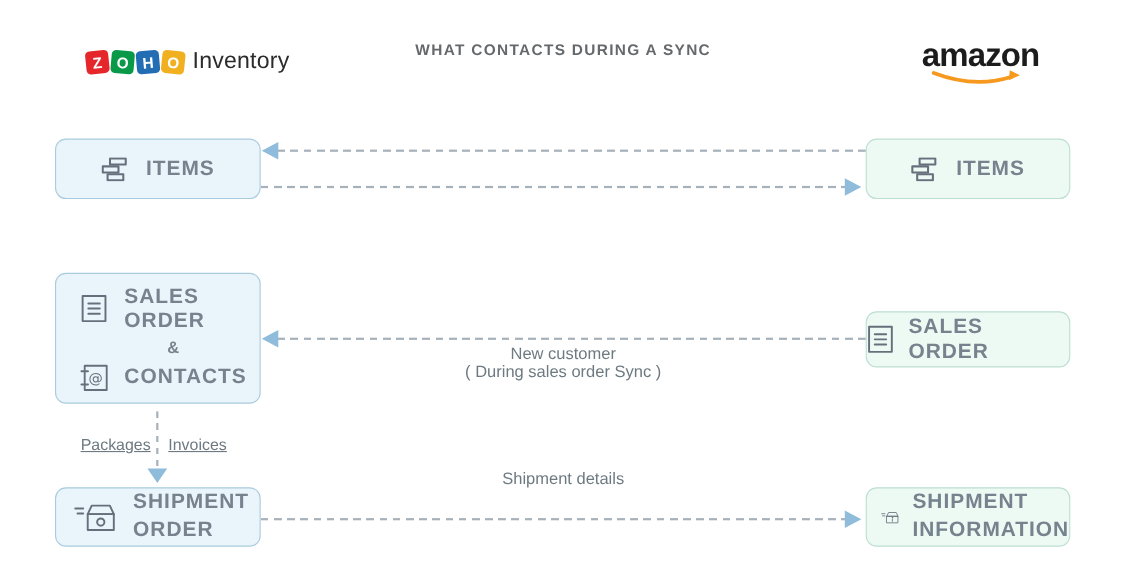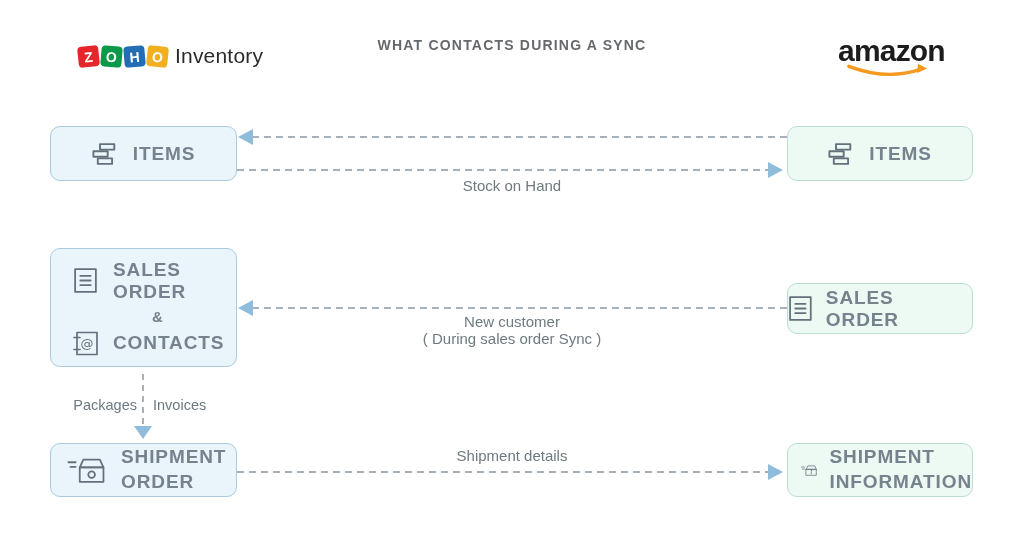--- a/index.html
+++ b/index.html
@@ -67,22 +67,22 @@
   #arrow4-head { left:768px; top:464px; }
   #arrowv-line { left:142px; top:374px; height:52px; }
   #arrowv-head { left:134px; top:426px; }
 
   
   .flow-label { position:absolute; left:237px; width:550px; text-align:center;
                 color:#6d7a81; font-size:15px; line-height:17px; }
   #label-item-details { top:99px; }
   #label-stock { top:177px; }
   #label-new-customer { top:313px; }
-  #label-shipment { top:447px; }
-  .side-label { position:absolute; top:397px; color:#6d7a81; font-size:14.5px; }
+  #label-shipment { top:427px; }
+  .side-label { position:absolute; top:397px; color:#6d7a81; font-size:14.5px;text-decoration:underline; }
   #label-packages { left:55px; width:82px; text-align:right; }
   #label-invoices { left:153px; text-align:right; }
 </style>
 </head>
 <body>
 
 <div class="canvas">
 
   <div class="zoho-logo">
     <div class="zoho-tiles">
@@ -211,21 +211,20 @@
 
   <div class="dash-h" id="arrow3-line"></div>
   <div class="head head-left" id="arrow3-head"></div>
 
   <div class="dash-h" id="arrow4-line"></div>
   <div class="head head-right" id="arrow4-head"></div>
 
   <div class="dash-v" id="arrowv-line"></div>
   <div class="head head-down" id="arrowv-head"></div>
 
-  <div class="flow-label" id="label-stock">Stock on Hand</div>
   <div class="flow-label" id="label-new-customer">
     <div>New customer</div>
     <div>( During sales order Sync )</div>
   </div>
   <div class="flow-label" id="label-shipment">Shipment details</div>
 
   <div class="side-label" id="label-packages">Packages</div>
   <div class="side-label" id="label-invoices">Invoices</div>
 
 </div>

